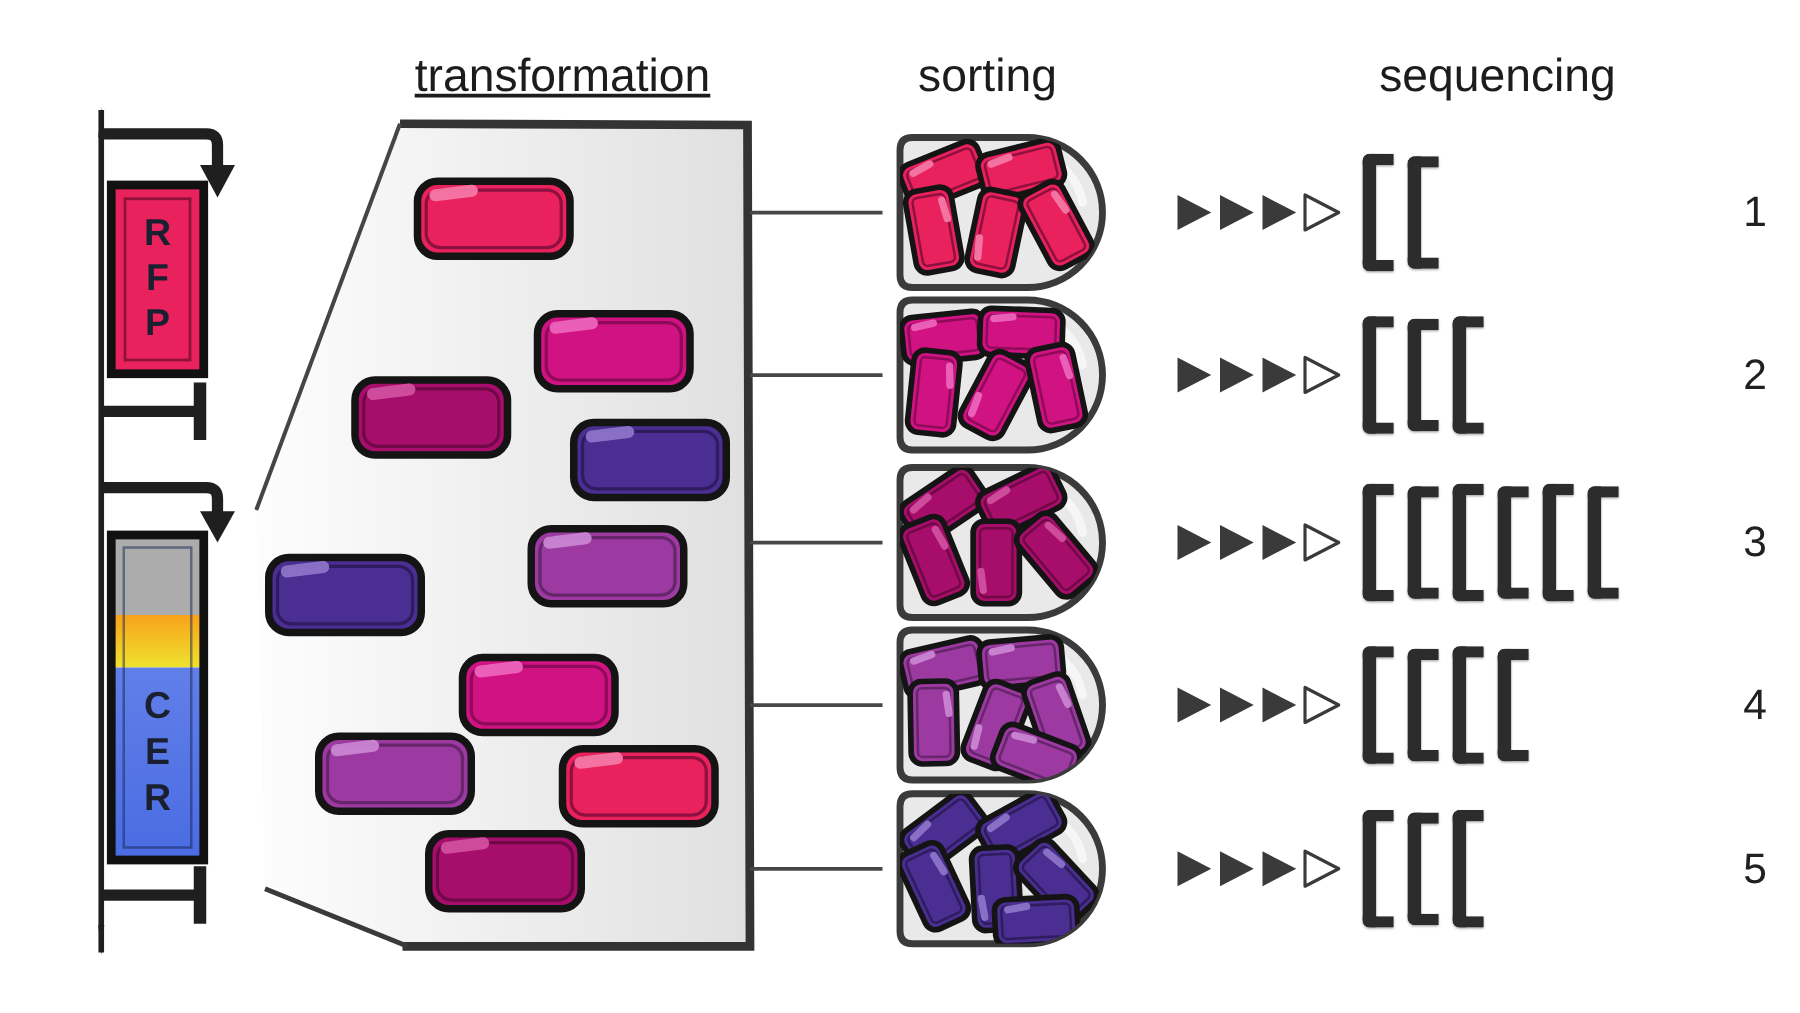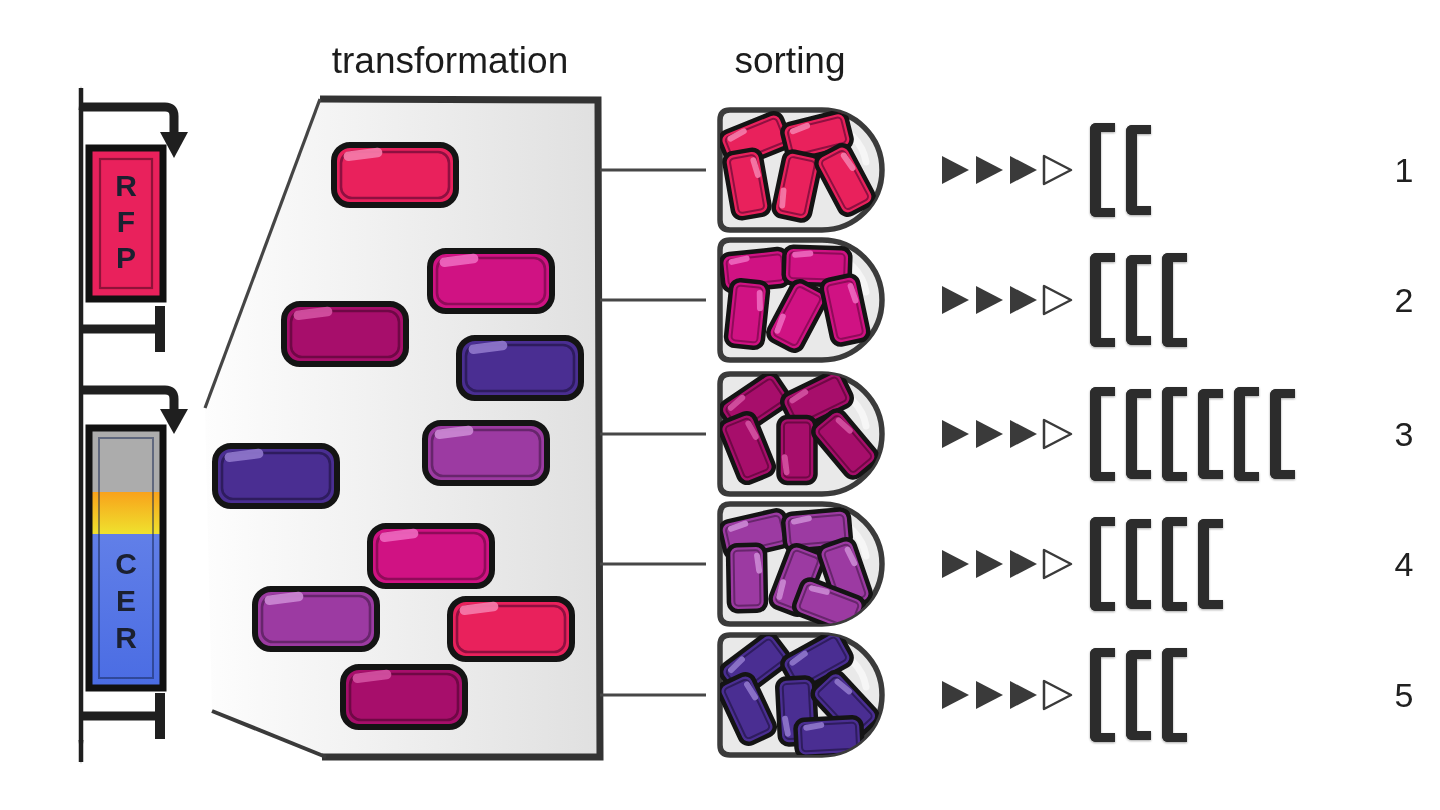--- a/index.html
+++ b/index.html
@@ -1,21 +1,21 @@
 <!DOCTYPE html>
 <html><head>
 <meta charset="utf-8">
 <style>
   html,body{margin:0;padding:0;background:#fff;}
   .stage{position:relative;width:1440px;height:810px;background:#ffffff;overflow:hidden;
          font-family:"Liberation Sans",sans-serif;}
   .stage svg{position:absolute;left:0;top:0;}
   .title{position:absolute;top:40px;transform:translateX(-50%);font-size:37px;font-weight:500;
          color:#1c1c1c;white-space:nowrap;}
-  .t-transformation{left:450px;}
+  .t-transformation{left:450px;text-decoration:underline;}
   .t-sorting{left:790px;text-align:center;}
   .t-sequencing{left:1198px;}
   .seq-row{position:absolute;left:1090px;display:flex;gap:11px;}
   .bracket{width:25px;height:94px;box-sizing:border-box;
            border-left:11px solid #2c2c2c;border-top:9px solid #2c2c2c;border-bottom:9px solid #2c2c2c;
            border-top-left-radius:6px;border-bottom-left-radius:6px;
            filter:drop-shadow(0 1px 1px rgba(0,0,0,0.35));}
   .bracket:nth-child(even){height:90px;margin-top:2px;}
   .row-number{position:absolute;left:1382px;width:44px;text-align:center;font-size:34px;
               color:#202020;line-height:1;}
@@ -350,20 +350,21 @@
         <path d="M 1044,550 L 1044,578 L 1071,564 Z" fill="#FFFFFF" stroke="#3A3A3A" stroke-width="2.5" stroke-linejoin="round"></path>
         <path d="M 942,681 L 942,709 L 969,695 Z" fill="#3A3A3A" stroke="#3A3A3A" stroke-width="0" stroke-linejoin="round"></path>
         <path d="M 976,681 L 976,709 L 1003,695 Z" fill="#3A3A3A" stroke="#3A3A3A" stroke-width="0" stroke-linejoin="round"></path>
         <path d="M 1010,681 L 1010,709 L 1037,695 Z" fill="#3A3A3A" stroke="#3A3A3A" stroke-width="0" stroke-linejoin="round"></path>
         <path d="M 1044,681 L 1044,709 L 1071,695 Z" fill="#FFFFFF" stroke="#3A3A3A" stroke-width="2.5" stroke-linejoin="round"></path>
       </g>
   </svg>
 
   <div class="title t-transformation">transformation</div>
   <div class="title t-sorting">sorting</div>
+  <div class="title t-sequencing">sequencing</div>
 
   <div id="seq-rows">
       <div class="seq-row" style="top: 123px;">
         <span class="bracket"></span>
         <span class="bracket"></span>
       </div>
       <div class="row-number" style="top: 153px;">1</div>
       <div class="seq-row" style="top: 253px;">
         <span class="bracket"></span>
         <span class="bracket"></span>

